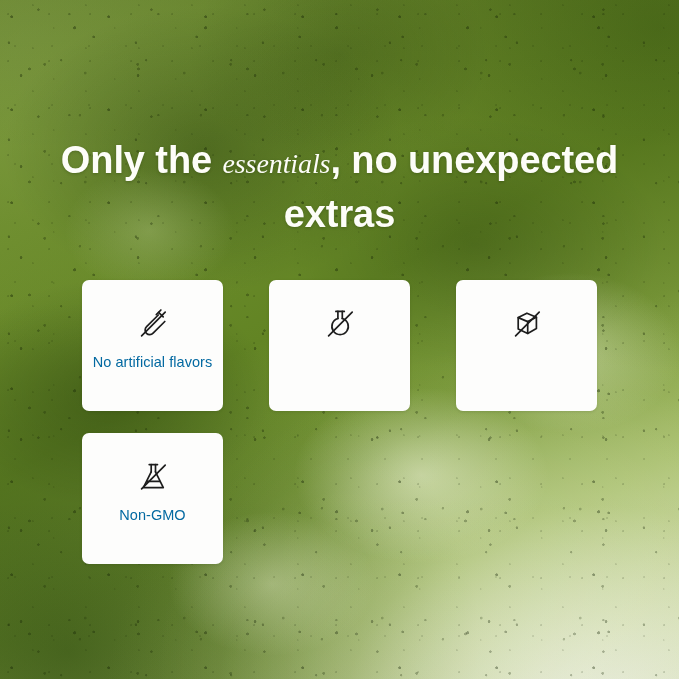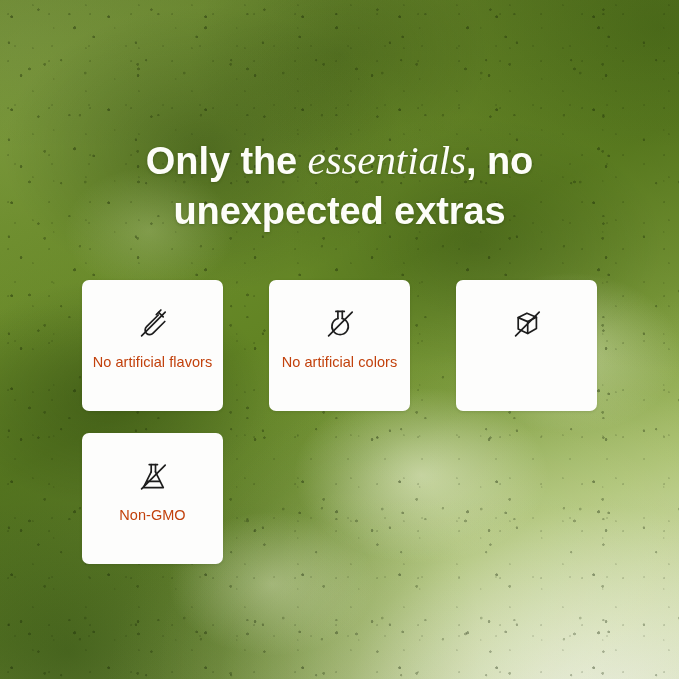--- a/index.html
+++ b/index.html
@@ -98,21 +98,21 @@
     font-weight: 600;
     letter-spacing: -0.1px;
     padding: 0 54px;
     box-sizing: border-box;
     text-shadow: 0 1px 3px rgba(30,50,10,0.30);
   }
   .headline .em {
     font-family: "Liberation Serif", serif;
     font-style: italic;
     font-weight: 400;
-    font-size: 41px;
+    font-size: 28px;
   }
 
   
   .grid {
     position: absolute;
     left: 82px;
     top: 280px;
     width: 515px;
     display: grid;
     grid-template-columns: repeat(3, 141px);
@@ -135,21 +135,21 @@
     height: 44px;
     display: flex;
     align-items: center;
     justify-content: center;
     margin-bottom: 6px;
   }
   .card-icon svg {
     display: block;
   }
   .card-label {
-    color: #c2410c;
+    color: #0369a1;
     font-size: 14.5px;
     line-height: 21px;
     text-align: center;
     font-weight: 400;
     letter-spacing: 0.05px;
   }
 </style>
 </head>
 <body>
 
@@ -181,21 +181,20 @@
     <div class="card">
       <div class="card-icon">
         <svg width="40" height="40" viewBox="0 0 40 40" fill="none" stroke="#1d1d1d" stroke-width="1.7" stroke-linecap="round" stroke-linejoin="round">
           <path d="M15.9 7.4 h8.4"></path>
           <path d="M17.9 7.4 v7.1"></path>
           <path d="M22.3 7.4 v7.1"></path>
           <path d="M17.9 14.5 a8.2 8.2 0 1 0 4.4 0"></path>
           <path d="M8.6 31.8 L32.2 8.2"></path>
         </svg>
       </div>
-      <div class="card-label">No artificial colors</div>
     </div>
 
     <div class="card">
       <div class="card-icon">
         <svg width="40" height="40" viewBox="0 0 40 40" fill="none" stroke="#1d1d1d" stroke-width="1.7" stroke-linecap="round" stroke-linejoin="round">
           <path d="M11.2 13.6 L19.9 9.2 L29.4 13.2 L20.7 17.6 Z"></path>
           <path d="M11.2 13.6 V25 L20.7 29.4 V17.6"></path>
           <path d="M29.4 13.2 V24.6 L20.7 29.4"></path>
           <path d="M8.6 31.8 L32.2 8.2"></path>
         </svg>

